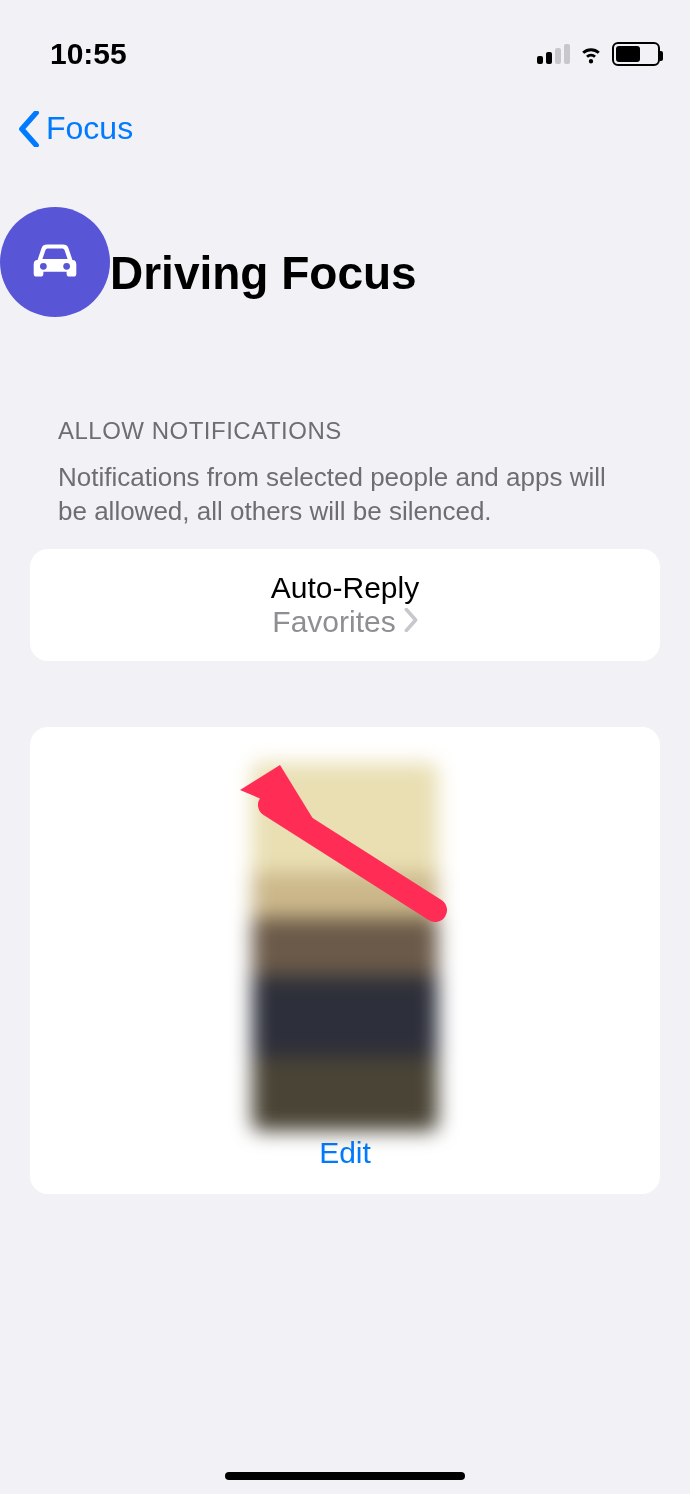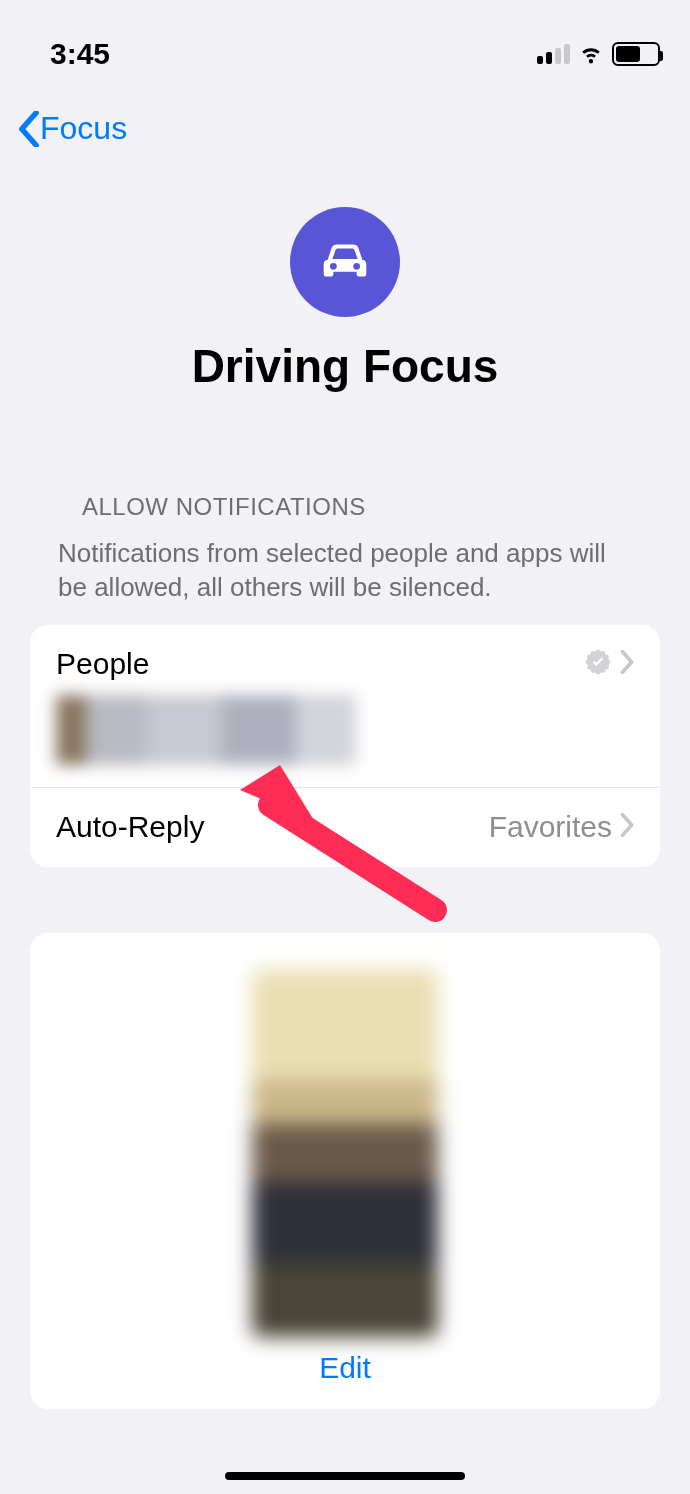--- a/index.html
+++ b/index.html
@@ -45,60 +45,59 @@
     position:relative;display:flex;align-items:center;padding:2px;
   }
   .battery::after{
     content:"";position:absolute;right:-5px;top:7px;width:3px;height:10px;
     background:#000;border-radius:0 2px 2px 0;
   }
   .battery-fill{width:60%;height:100%;background:#000;border-radius:3px;}
 
   
   .nav {
-    display:flex;align-items:center;gap:0;
+    display:flex;align-items:center;gap:6px;
     padding: 30px 20px 10px 18px;
     color:#007aff;
     font-size:32px;
   }
   .nav svg{width:22px;height:36px;}
 
   
   .hero {
-    display:flex;flex-direction:column;align-items:center;
+    display:flex;flex-direction:row;align-items:center;
     padding: 50px 0 30px 0;
   }
   .hero-icon{
     width:110px;height:110px;border-radius:55px;background:#5856d6;
     display:flex;align-items:center;justify-content:center;
   }
   .hero-icon svg{width:62px;height:62px;fill:#fff;}
   .hero-title{
     font-size:46px;font-weight:700;margin-top:22px;
   }
 
   
   .section-header{padding: 70px 58px 12px 58px;}
   .section-title{
     font-size:24px;font-weight:400;color:#6d6d72;letter-spacing:0.5px;
     text-transform:uppercase;
-    margin-left:24px;
   }
   .section-sub{
     font-size:26px;color:#6d6d72;line-height:1.3;margin-top:16px;
   }
   .section-header.tight{padding-top:40px;}
 
   
   .card{
     background:#fff;margin:8px 30px 0 30px;border-radius:18px;overflow:hidden;
   }
   .row{
     display:flex;align-items:center;justify-content:space-between;
-    padding:22px 26px;min-height:80px;
+    padding:22px 26px;min-height:80px;flex-direction:column;
   }
   .row + .row { border-top:1px solid #e5e5ea;}
   .row-main{flex:1;}
   .row-label{font-size:30px;font-weight:400;}
   .row-right{display:flex;align-items:center;gap:8px;color:#8e8e93;}
   .row-value{font-size:30px;color:#8e8e93;}
   .chevron svg{width:14px;height:24px;}
   .badge-check svg{width:28px;height:28px;}
 
   
@@ -116,39 +115,39 @@
   .screens-card{
     background:#fff;margin:14px 30px 0 30px;border-radius:18px;
     display:flex;flex-direction:column;align-items:center;padding:36px 0 24px 0;
   }
   .lock-thumb{
     width:186px;height:368px;border-radius:8px;overflow:hidden;
     background:
       linear-gradient(180deg,#e9dfb3 0 30%,#cbb78a 30% 42%,#6b5a49 42% 58%,#2d2f3a 58% 80%,#4a4436 80% 100%);
     filter:blur(10px);
   }
-  .edit-link{color:#007aff;font-size:30px;margin-top:14px;}
+  .edit-link{color:#007aff;font-size:30px;margin-top:5px;}
 
   
   .arrow-annot{
     position:absolute;left:220px;top:760px;pointer-events:none;
   }
   .arrow-annot svg{width:240px;height:180px;}
 
   
   .home-indicator{
     position:absolute;bottom:14px;left:50%;transform:translateX(-50%);
     width:240px;height:8px;background:#000;border-radius:4px;
   }
 </style>
 </head>
 <body>
 
 <div class="status-bar">
-  <div class="status-time">3:45</div>
+  <div class="status-time">10:55</div>
   <div class="status-icons">
     <div class="cell-bars">
       <span></span>
         <span></span>
         <span></span>
         <span></span>
     </div>
     <div class="wifi">
       <svg viewBox="0 0 24 24">
           <path fill="#000" d="M12 18.5a2 2 0 100 4 2 2 0 000-4zm-4.6-3.1a7 7 0 019.2 0l-1.8 1.9a4.5 4.5 0 00-5.6 0l-1.8-1.9zm-3.5-3.6a12 12 0 0116.2 0l-1.8 1.9a9.5 9.5 0 00-12.6 0l-1.8-1.9z"></path>
@@ -175,39 +174,20 @@
   </div>
   <div class="hero-title">Driving Focus</div>
 </div>
 
 <div class="section-header">
   <div class="section-title">ALLOW NOTIFICATIONS</div>
   <div class="section-sub">Notifications from selected people and apps will be allowed, all others will be silenced.</div>
 </div>
 
 <div class="card">
-  <div class="row people-row">
-    <div class="people-top">
-      <div class="row-label">People</div>
-      <div class="row-right">
-        <span class="badge-check">
-          <svg viewBox="0 0 24 24">
-              <path fill="#d1d1d6" d="M12 1l2.3 1.9 3-.4 1.2 2.8 2.8 1.2-.4 3L23 12l-1.9 2.3.4 3-2.8 1.2-1.2 2.8-3-.4L12 23l-2.3-1.9-3 .4-1.2-2.8-2.8-1.2.4-3L1 12l1.9-2.3-.4-3 2.8-1.2L6.5 2.7l3 .4L12 1z"></path>
-              <path fill="#fff" d="M10.5 15.5l-3-3 1.4-1.4 1.6 1.6 4.6-4.6 1.4 1.4z"></path>
-            </svg>
-        </span>
-        <span class="chevron">
-          <svg viewBox="0 0 12 20">
-              <path d="M2 1l8 9-8 9" stroke="#c7c7cc" stroke-width="3" fill="none" stroke-linecap="round" stroke-linejoin="round"></path>
-            </svg>
-        </span>
-      </div>
-    </div>
-    <div class="mosaic"></div>
-  </div>
 
   <div class="row">
     <div class="row-main">
       <div class="row-label">Auto-Reply</div>
     </div>
     <div class="row-right">
       <span class="row-value">Favorites</span>
       <span class="chevron">
         <svg viewBox="0 0 12 20">
             <path d="M2 1l8 9-8 9" stroke="#c7c7cc" stroke-width="3" fill="none" stroke-linecap="round" stroke-linejoin="round"></path>

